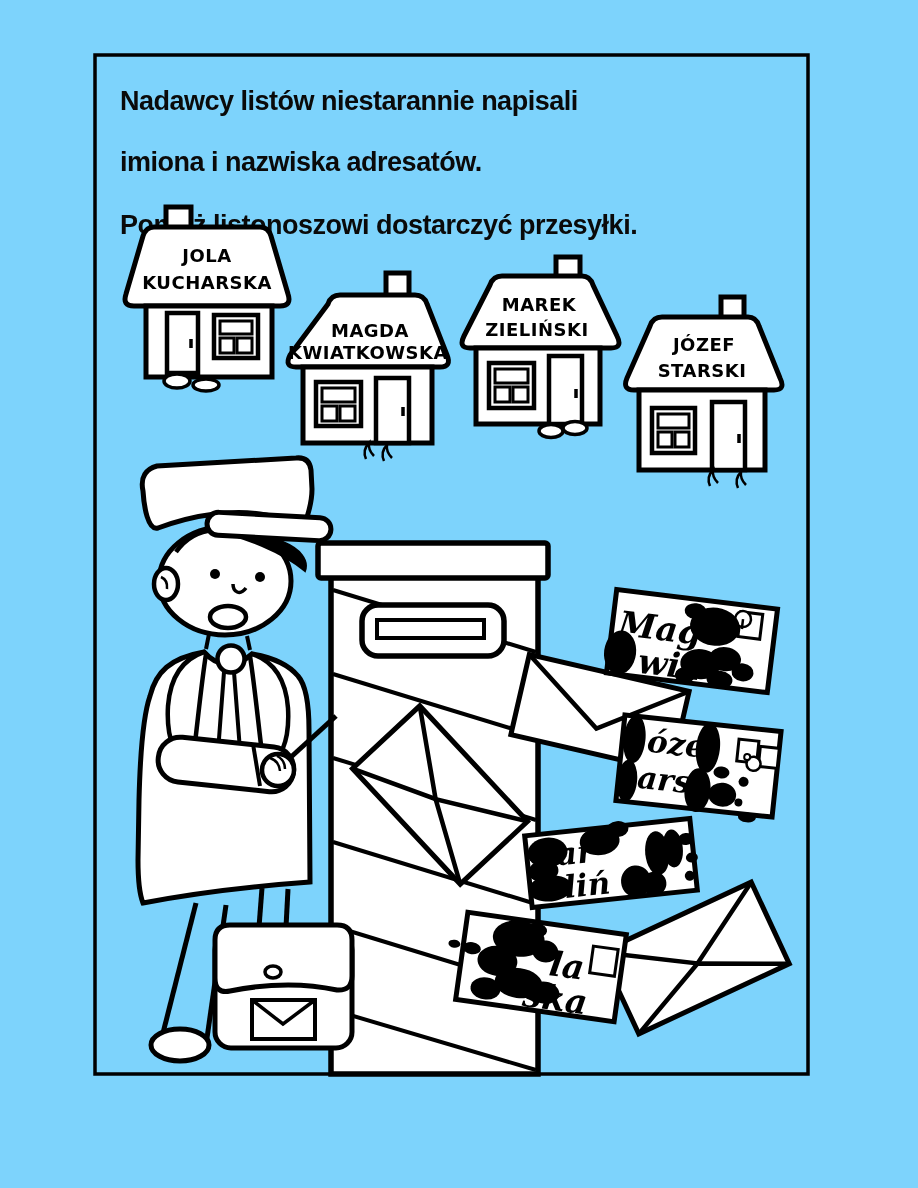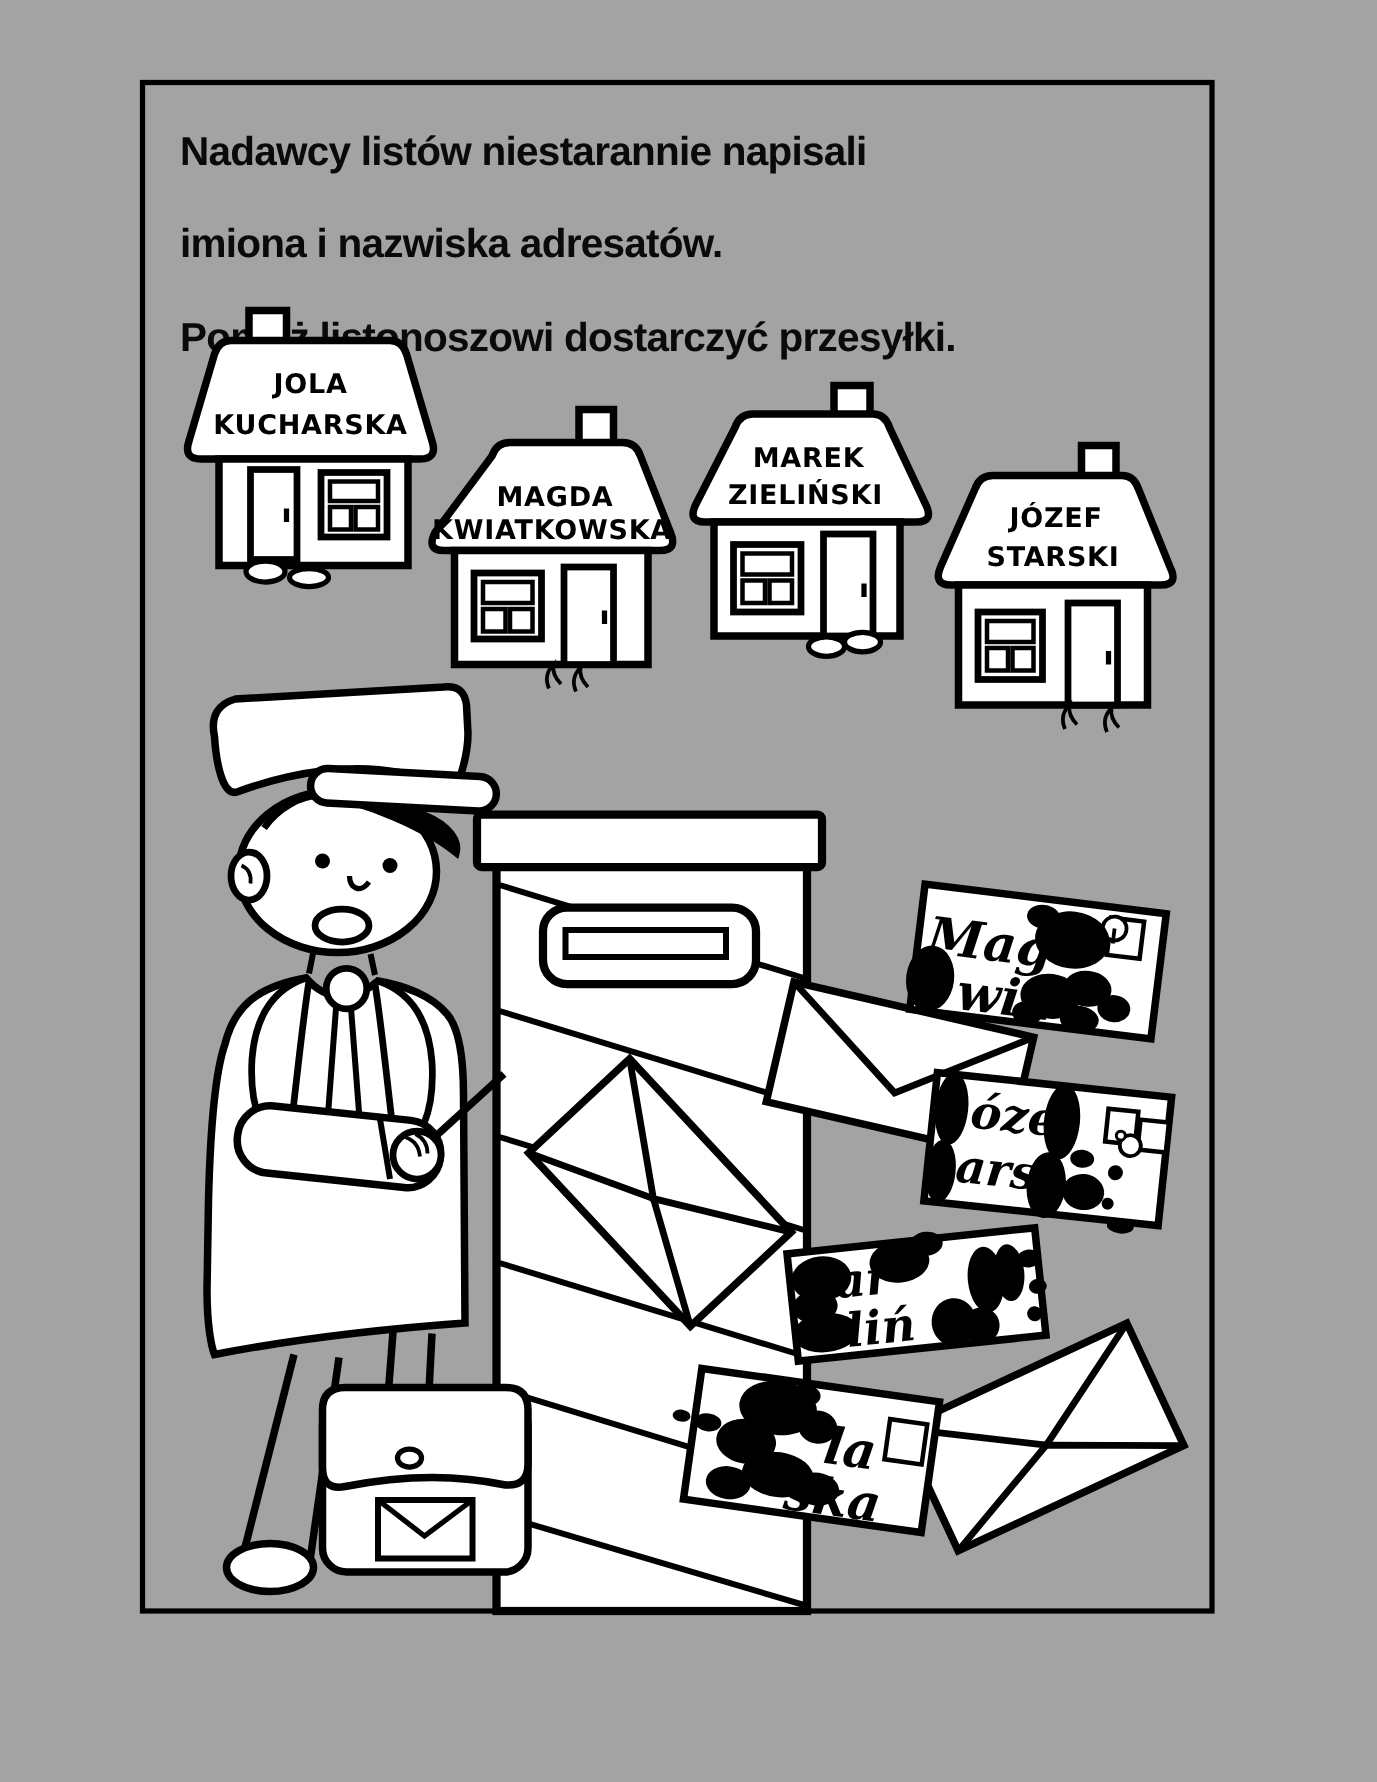--- a/index.html
+++ b/index.html
@@ -1,19 +1,19 @@
 <!DOCTYPE html>
 <html><head>
 <meta charset="utf-8">
 <style>
   html,body { margin:0; padding:0; background:#ffffff; }
   .page {
     position: relative;
     width: 918px; height: 1188px;
-    background: #a3a3a3;
+    background: #7dd3fc;
     font-family: "Liberation Sans", sans-serif;
     overflow: hidden;
   }
   svg { position:absolute; left:0; top:0; }
   .title-line {
     font-family: "Liberation Sans", sans-serif;
     font-weight: bold;
     font-size: 27px;
     letter-spacing: -0.5px;
     fill: #0a0a0a;

